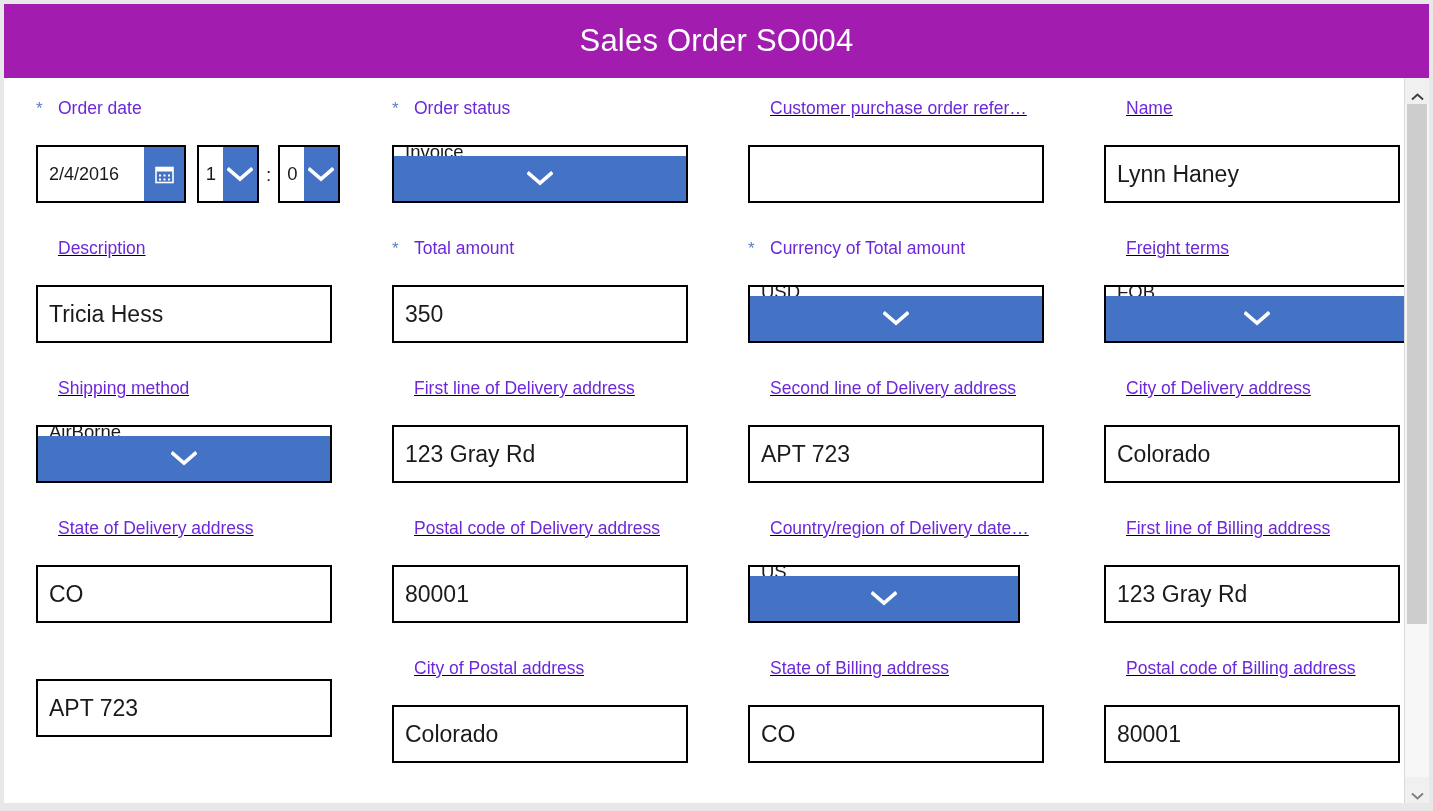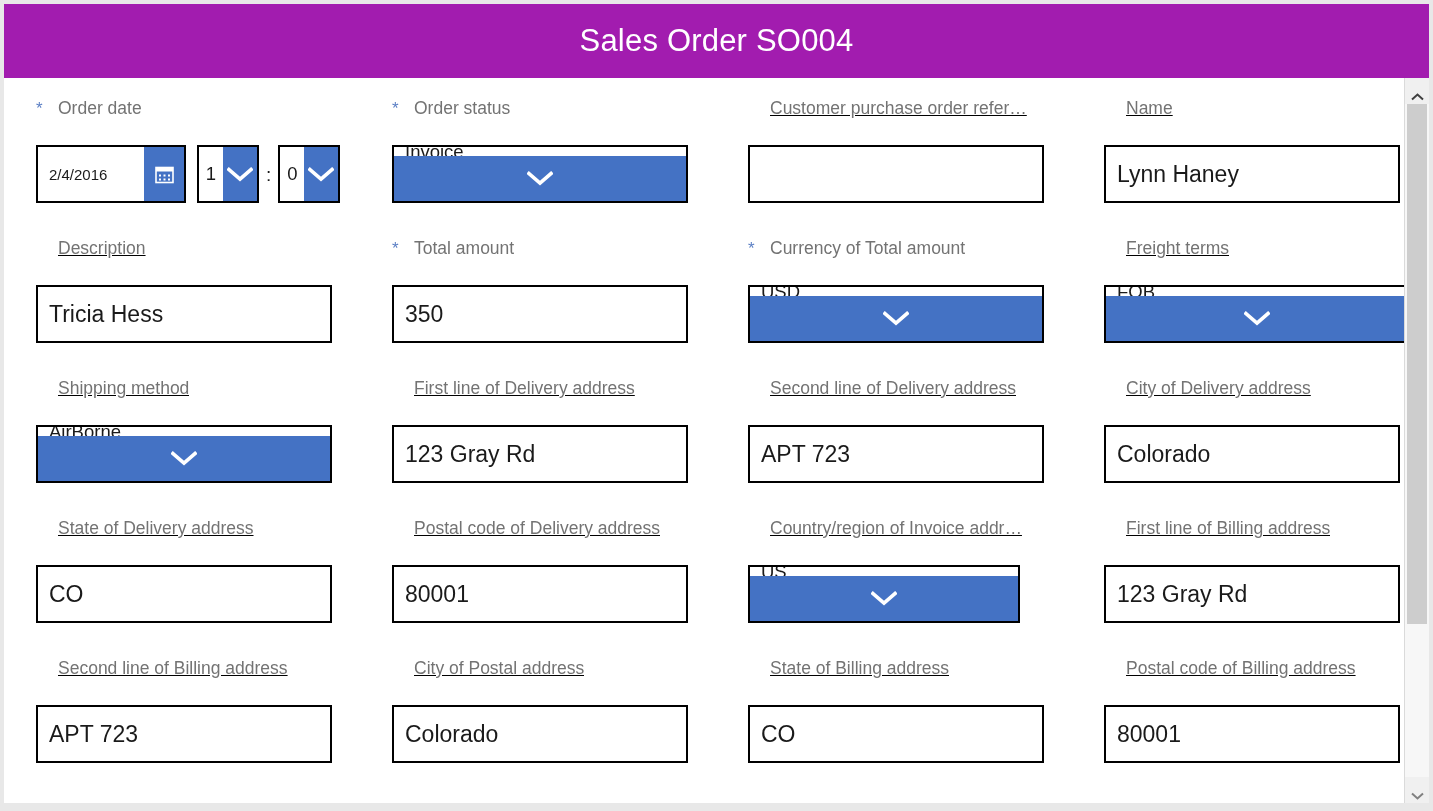--- a/index.html
+++ b/index.html
@@ -42,21 +42,21 @@
     padding: 0;
   }
   .grid {
     display: grid;
     grid-template-columns: 356px 356px 356px 356px;
     padding-left: 32px;
     padding-top: 18px;
   }
   .field { position: relative; height: 140px; }
   .label {
-    color: #737373;
+    color: #6d28d9;
     font-size: 17.5px;
     white-space: nowrap;
     overflow: hidden;
     text-overflow: clip;
     height: 24px;
     line-height: 24px;
   }
   .label-row { display: flex; align-items: baseline; height: 26px; }
   .req {
     color: #5b7fc4;
@@ -118,21 +118,21 @@
     height: 58px;
     border: 2.5px solid #000000;
     background: #ffffff;
     display: flex;
     align-items: stretch;
   }
   .datebox .val {
     flex: 1 1 auto;
     display: flex; align-items: center;
     padding-left: 11px;
-    font-size: 15px; color: #1a1a1a;
+    font-size: 18px; color: #1a1a1a;
   }
   .datebox .calbtn {
     flex: 0 0 40px;
     background: #4472c4;
     display: flex; align-items: center; justify-content: center;
   }
   .cal-ico { width: 19px; height: 19px; display: block; }
 
   .spin {
     width: 62px; height: 58px;
@@ -396,21 +396,21 @@
               <span class="label">Postal code of Delivery address</span>
             </div>
             <div class="ctl-wrap">
               <div class="textbox w-wide">
                 <span>80001</span>
               </div>
             </div>
           </div>
           <div class="field">
             <div class="label-row label-indent">
-              <span class="label">Country/region of Invoice addr…</span>
+              <span class="label">Country/region of Delivery date…</span>
             </div>
             <div class="ctl-wrap">
               <div class="combo" style="width:272px;">
                 <span class="val">US</span>
                 <span class="btn">
                   <span class="chev">
                     <svg viewBox="0 0 26 15" width="26" height="15">
                       <path d="M2 2.5 L13 12 L24 2.5" stroke="#ffffff" stroke-width="3.6" fill="none" stroke-linecap="square"></path>
                     </svg>
                   </span>
@@ -422,23 +422,20 @@
             <div class="label-row label-indent">
               <span class="label">First line of Billing address</span>
             </div>
             <div class="ctl-wrap">
               <div class="textbox w-wide">
                 <span>123 Gray Rd</span>
               </div>
             </div>
           </div>
           <div class="field">
-            <div class="label-row label-indent">
-              <span class="label">Second line of Billing address</span>
-            </div>
             <div class="ctl-wrap">
               <div class="textbox w-wide">
                 <span>APT 723</span>
               </div>
             </div>
           </div>
           <div class="field">
             <div class="label-row label-indent">
               <span class="label">City of Postal address</span>
             </div>

